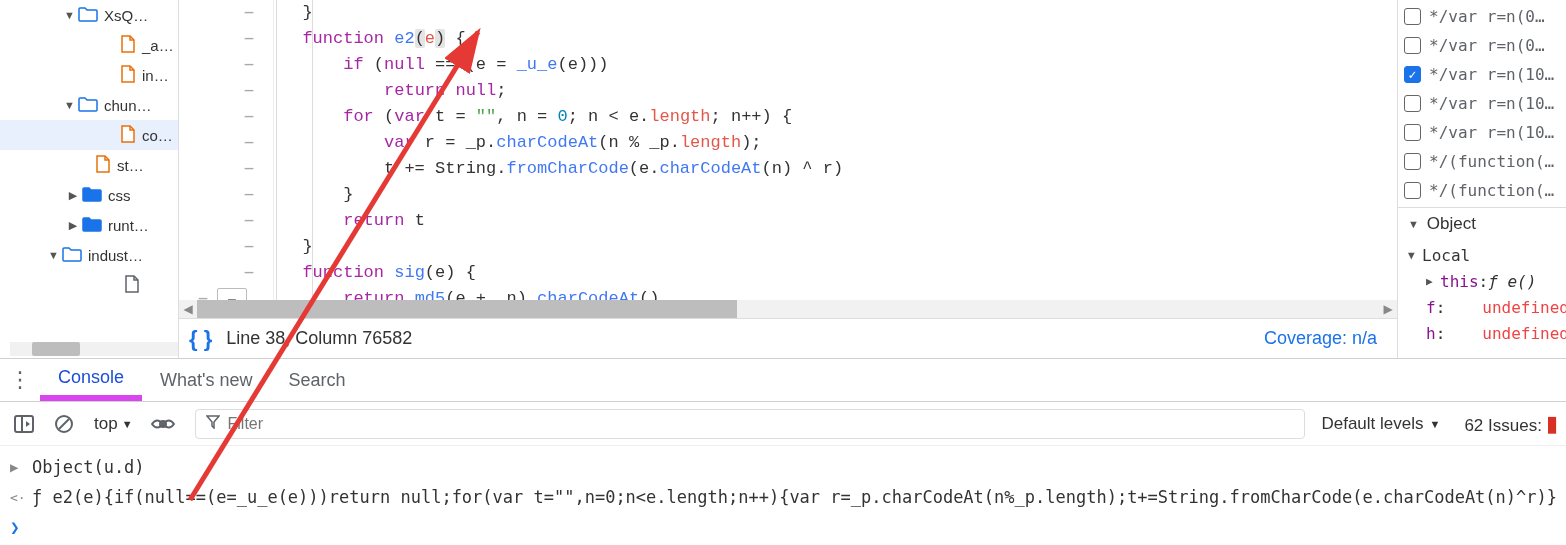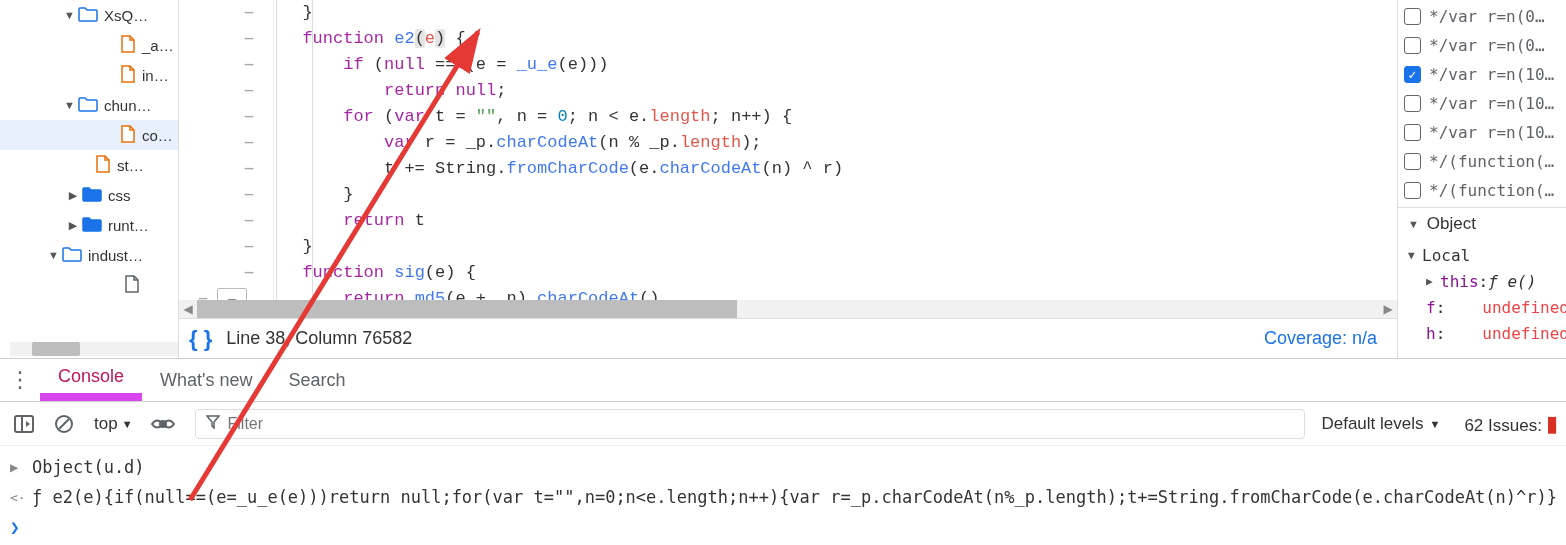--- a/index.html
+++ b/index.html
@@ -57,21 +57,21 @@
 .scope-body { padding: 2px 10px; font-size: 16px; }
 .scope-row { height: 26px; display: flex; align-items: center; white-space: nowrap; font-family: Consolas, monospace; }
 .scope-arrow { width: 14px; font-size: 11px; color: #555; }
 .scope-key { color: #881391; }
 .scope-fn { color: #333; font-style: italic; }
 .scope-undef { color: #ef4444; margin-left: 37px; }
 
 .drawer-tabs { height: 44px; border-top: 1px solid #d0d0d0; border-bottom: 1px solid #d0d0d0; display: flex; align-items: stretch; }
 .kebab { width: 40px; display: flex; align-items: center; justify-content: center; font-size: 22px; color: #5f6368; }
 .drawer-tab { padding: 0 18px; display: flex; align-items: center; font-size: 18px; color: #5f6368; cursor: pointer; }
-.drawer-tab.active { color: #be185d; border-bottom: 8px solid #d946ef; }
+.drawer-tab.active { color: #1d4ed8; border-bottom: 6px solid #d946ef; }
 
 .console-toolbar { height: 44px; border-bottom: 1px solid #eee; display: flex; align-items: center; padding: 0 8px; gap: 8px; }
 .tb-icon { width: 32px; height: 32px; display: flex; align-items: center; justify-content: center; color: #5f6368; font-size: 20px; }
 .context-sel { display: flex; align-items: center; font-size: 17px; color: #333; padding: 0 6px; }
 .context-sel .dd { margin-left: 4px; font-size: 11px; }
 .filter-box { flex: 1; display: flex; align-items: center; border: 1px solid #ddd; border-radius: 4px; height: 30px; padding: 0 10px; margin: 0 8px; }
 .filter-icon { color: #5f6368; margin-right: 8px; font-size: 16px; }
 .filter-input { border: none; outline: none; flex: 1; font-size: 16px; color: #888; background: transparent; }
 .levels-sel { font-size: 17px; color: #333; display: flex; align-items: center; margin-right: 16px; }
 .levels-sel .dd { margin-left: 6px; font-size: 11px; }

